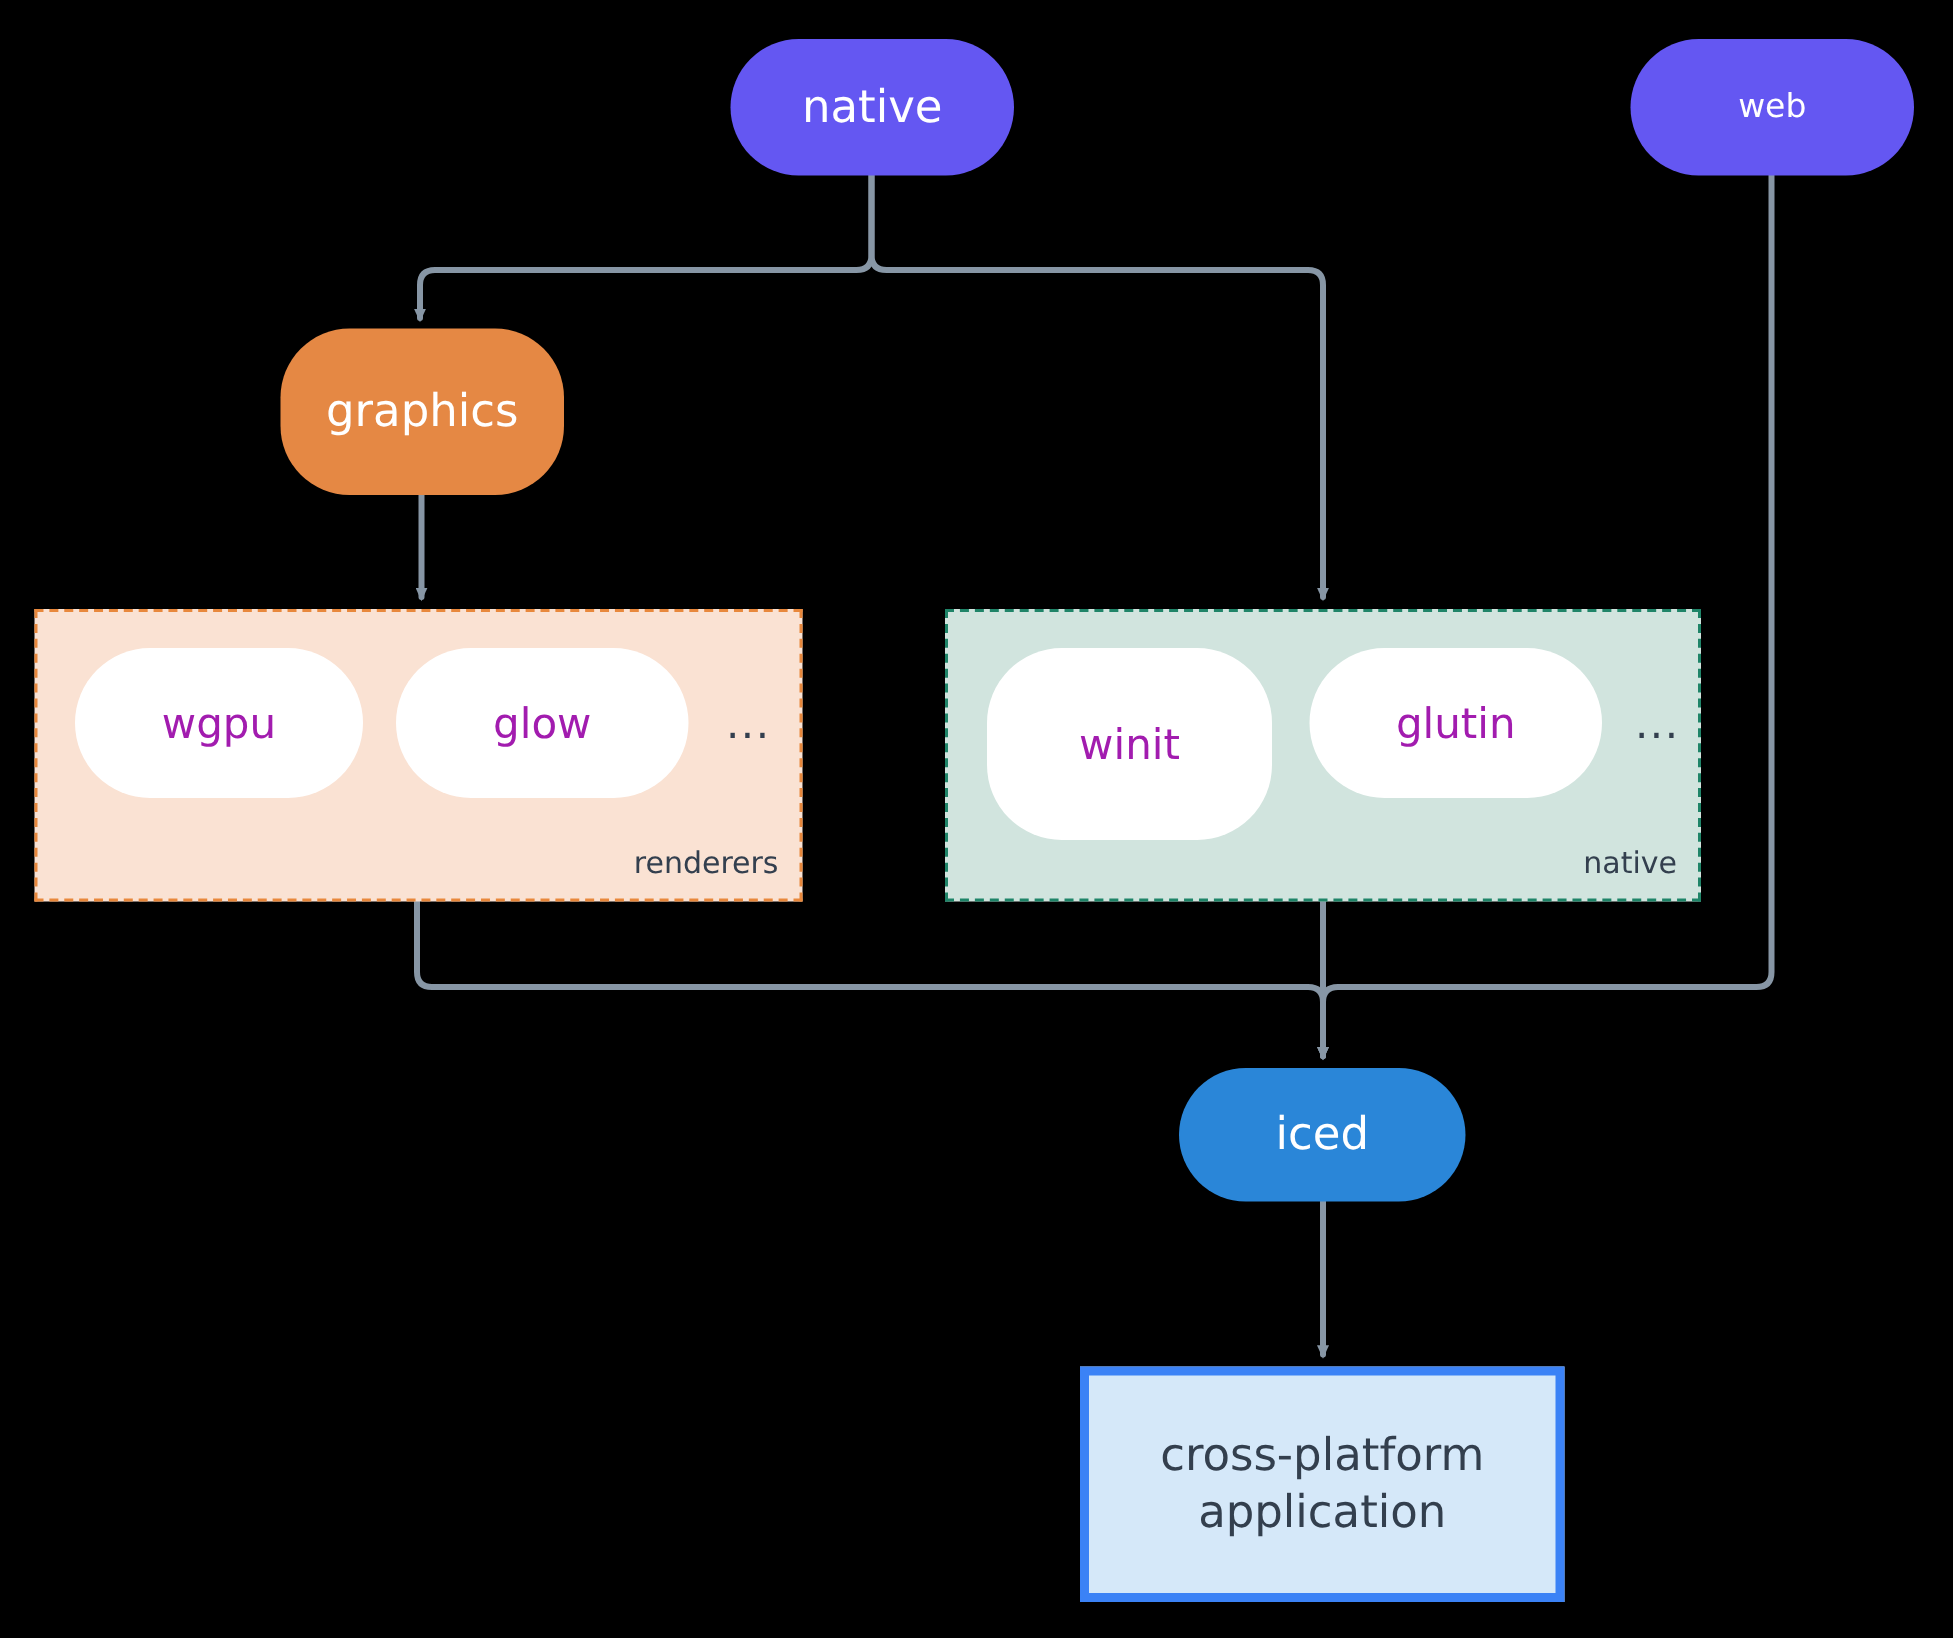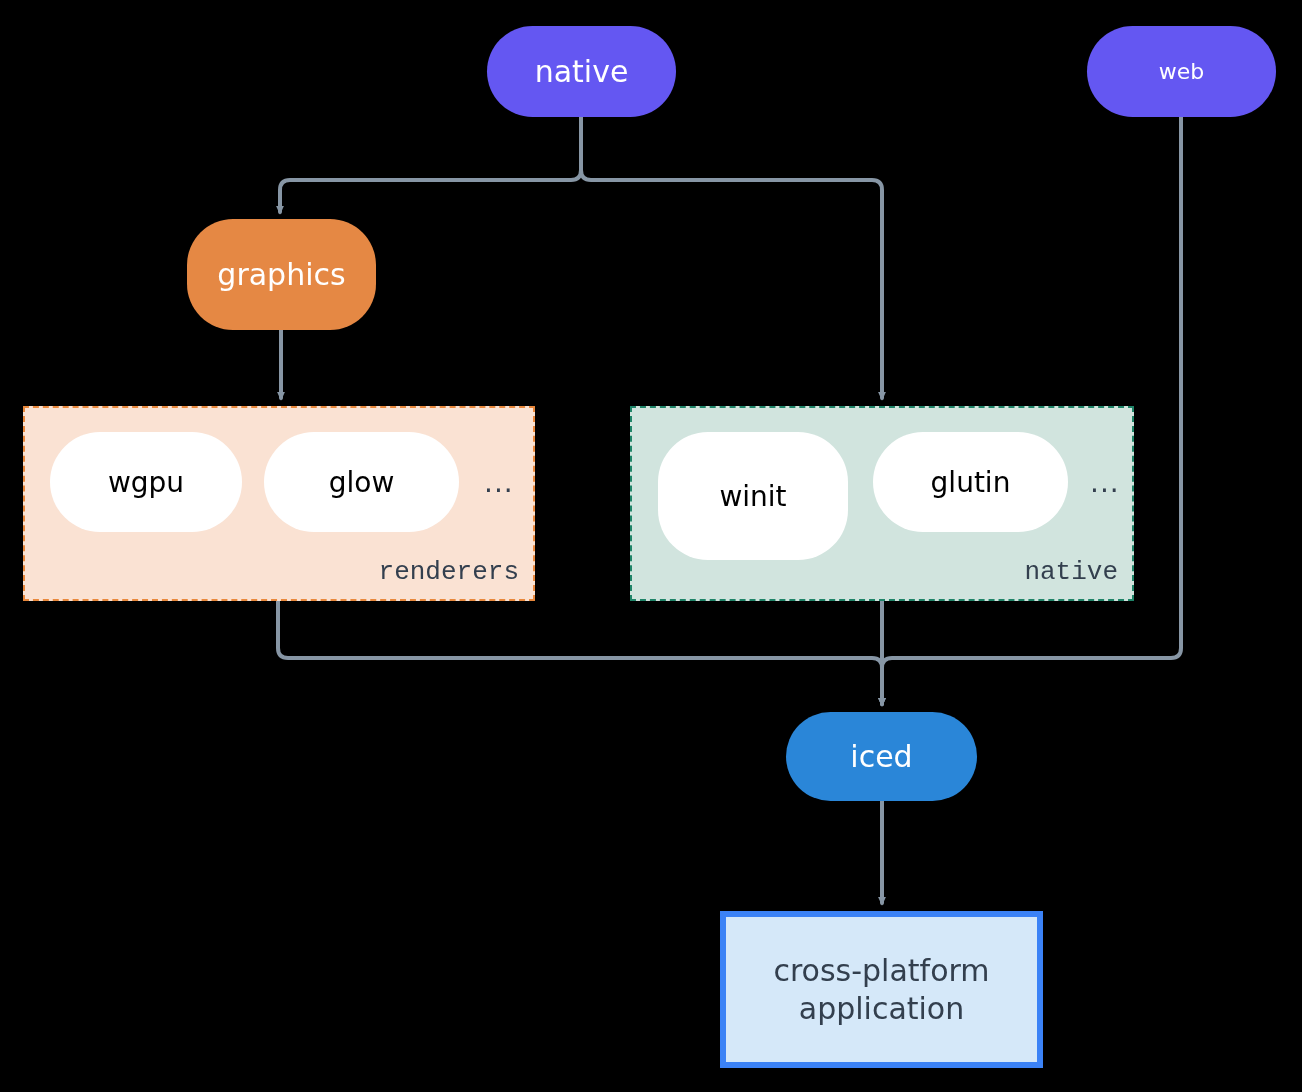--- a/index.html
+++ b/index.html
@@ -81,32 +81,31 @@
   }
   .group-shells {
     left: 630px; top: 406px; width: 504px; height: 195px;
     background: #d1e4de;
     border: 2px dashed #1f8468;
   }
   .group-label {
     position: absolute;
     right: 14px;
     bottom: 12px;
-    font-size: 26px;
+    font-size: 20px;
     color: #333f4e;
-    font-family: Liberation Mono, monospace;
   }
   .pill {
     position: absolute;
     display: flex;
     align-items: center;
     justify-content: center;
     background: #ffffff;
     border-radius: 50px;
-    color: #000000;
+    color: #a21caf;
     font-size: 28px;
     box-sizing: border-box;
   }
   .ellipsis {
     position: absolute;
     font-size: 28px;
     color: #333f4e;
     letter-spacing: 1px;
   }
   

